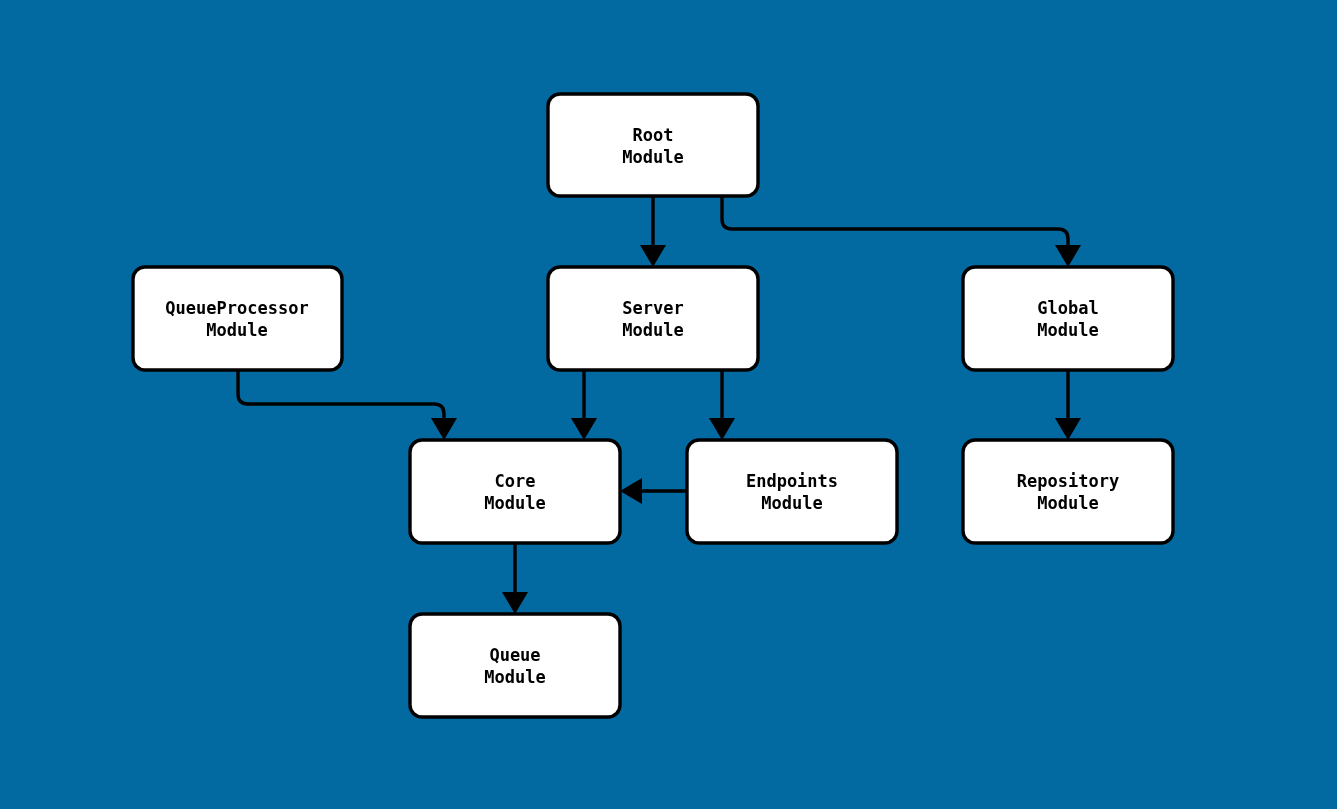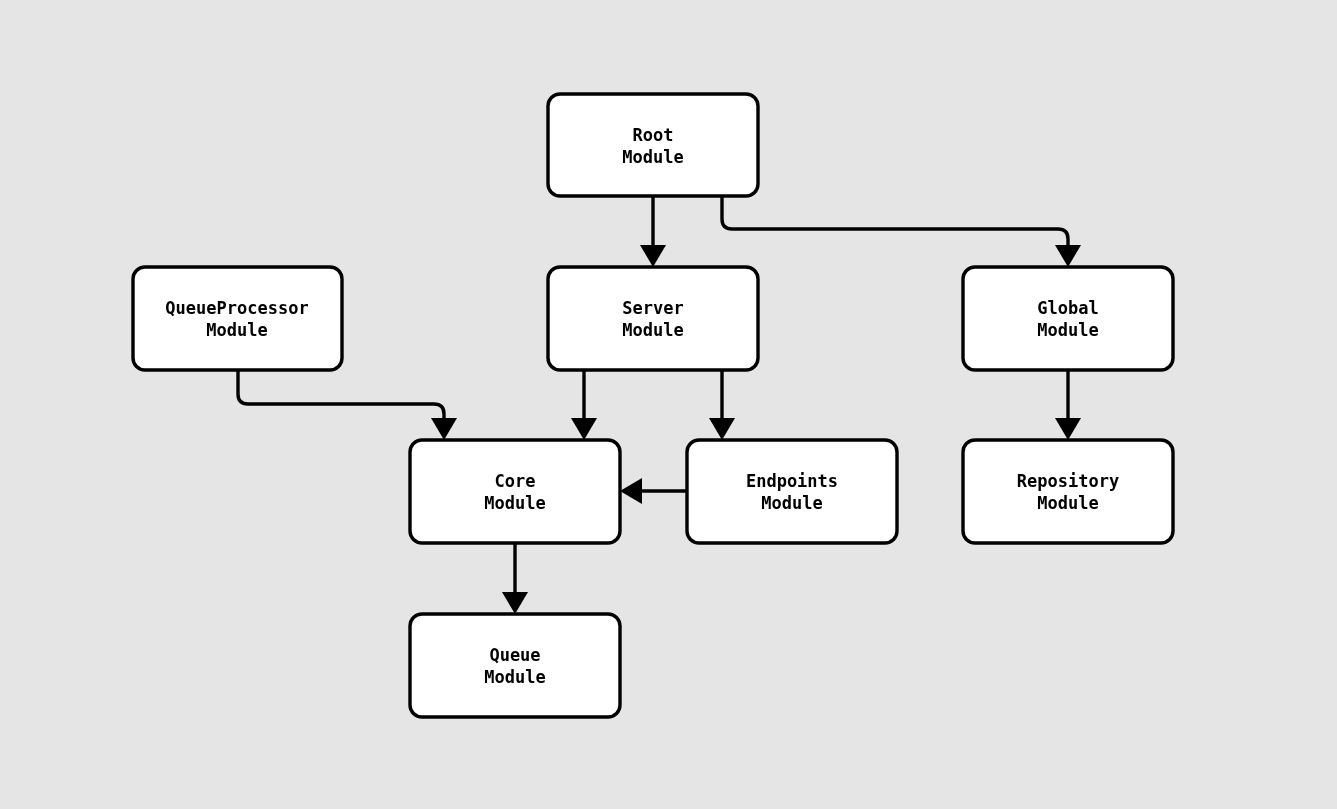--- a/index.html
+++ b/index.html
@@ -10,21 +10,21 @@
   body {
     width: 1337px;
     height: 809px;
     overflow: hidden;
     font-family: "DejaVu Sans Mono", monospace;
   }
   #diagram-root {
     position: relative;
     width: 1337px;
     height: 809px;
-    background: #e5e5e5;
+    background: #0369a1;
   }
   svg#graph {
     position: absolute;
     top: 0;
     left: 0;
     width: 1337px;
     height: 809px;
     display: block;
   }
   .node-box {

